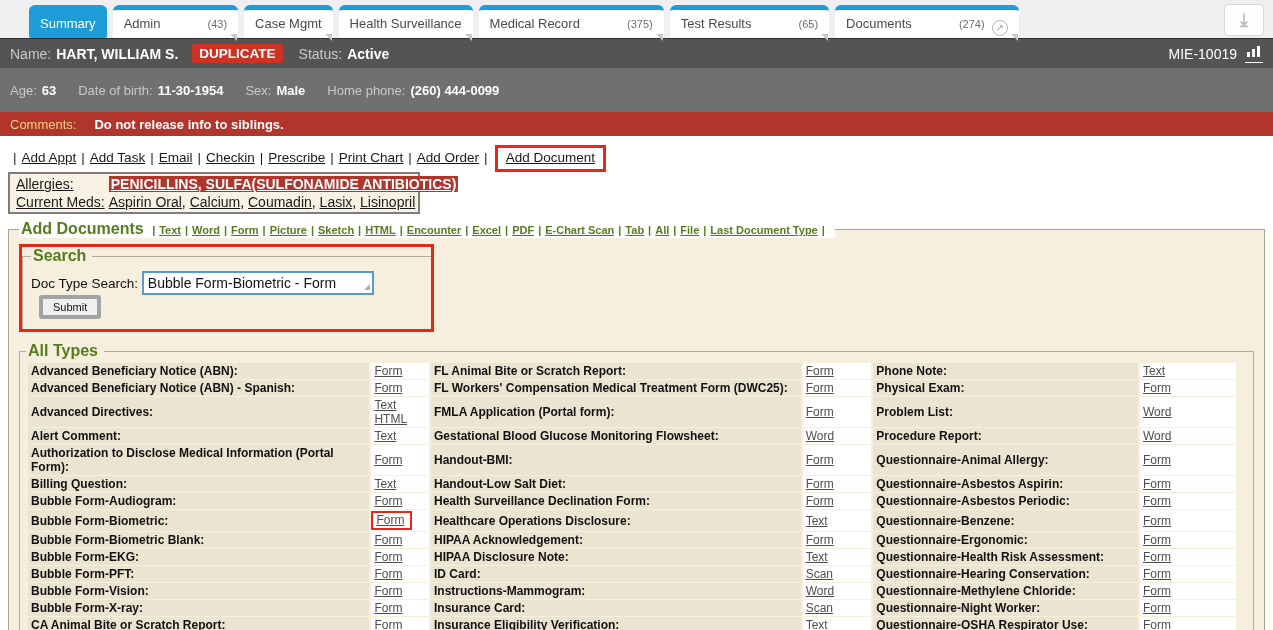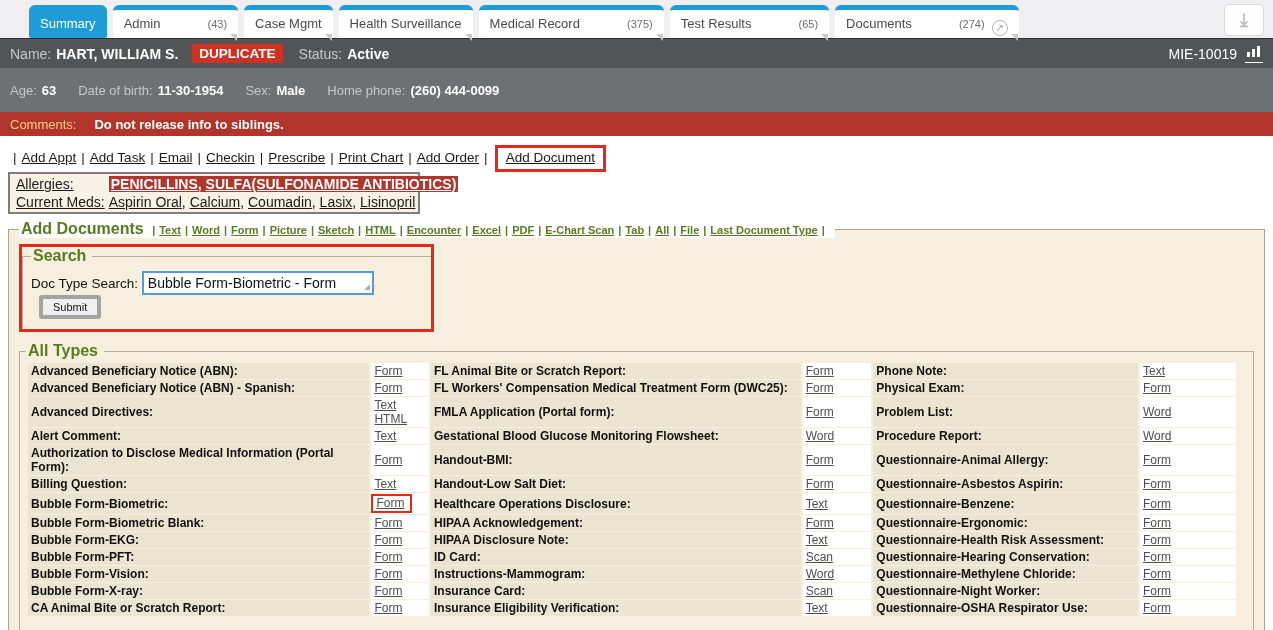--- a/index.html
+++ b/index.html
@@ -217,20 +217,28 @@
           </tr>
           <tr>
             <td class="td-lbl">Billing Question:</td>
             <td class="td-lnk"><a>Text</a></td>
             <td class="td-lbl">Handout-Low Salt Diet:</td>
             <td class="td-lnk"><a>Form</a></td>
             <td class="td-lbl">Questionnaire-Asbestos Aspirin:</td>
             <td class="td-lnk"><a>Form</a></td>
           </tr>
           <tr>
+            <td class="td-lbl">Bubble Form-Audiogram:</td>
+            <td class="td-lnk"><a>Form</a></td>
+            <td class="td-lbl">Health Surveillance Declination Form:</td>
+            <td class="td-lnk"><a>Form</a></td>
+            <td class="td-lbl">Questionnaire-Asbestos Periodic:</td>
+            <td class="td-lnk"><a>Form</a></td>
+          </tr>
+          <tr>
             <td class="td-lbl">Bubble Form-Biometric:</td>
             <td class="td-lnk"><span class="lnk-hl"><a>Form</a></span></td>
             <td class="td-lbl">Healthcare Operations Disclosure:</td>
             <td class="td-lnk"><a>Text</a></td>
             <td class="td-lbl">Questionnaire-Benzene:</td>
             <td class="td-lnk"><a>Form</a></td>
           </tr>
           <tr>
             <td class="td-lbl">Bubble Form-Biometric Blank:</td>
             <td class="td-lnk"><a>Form</a></td>

